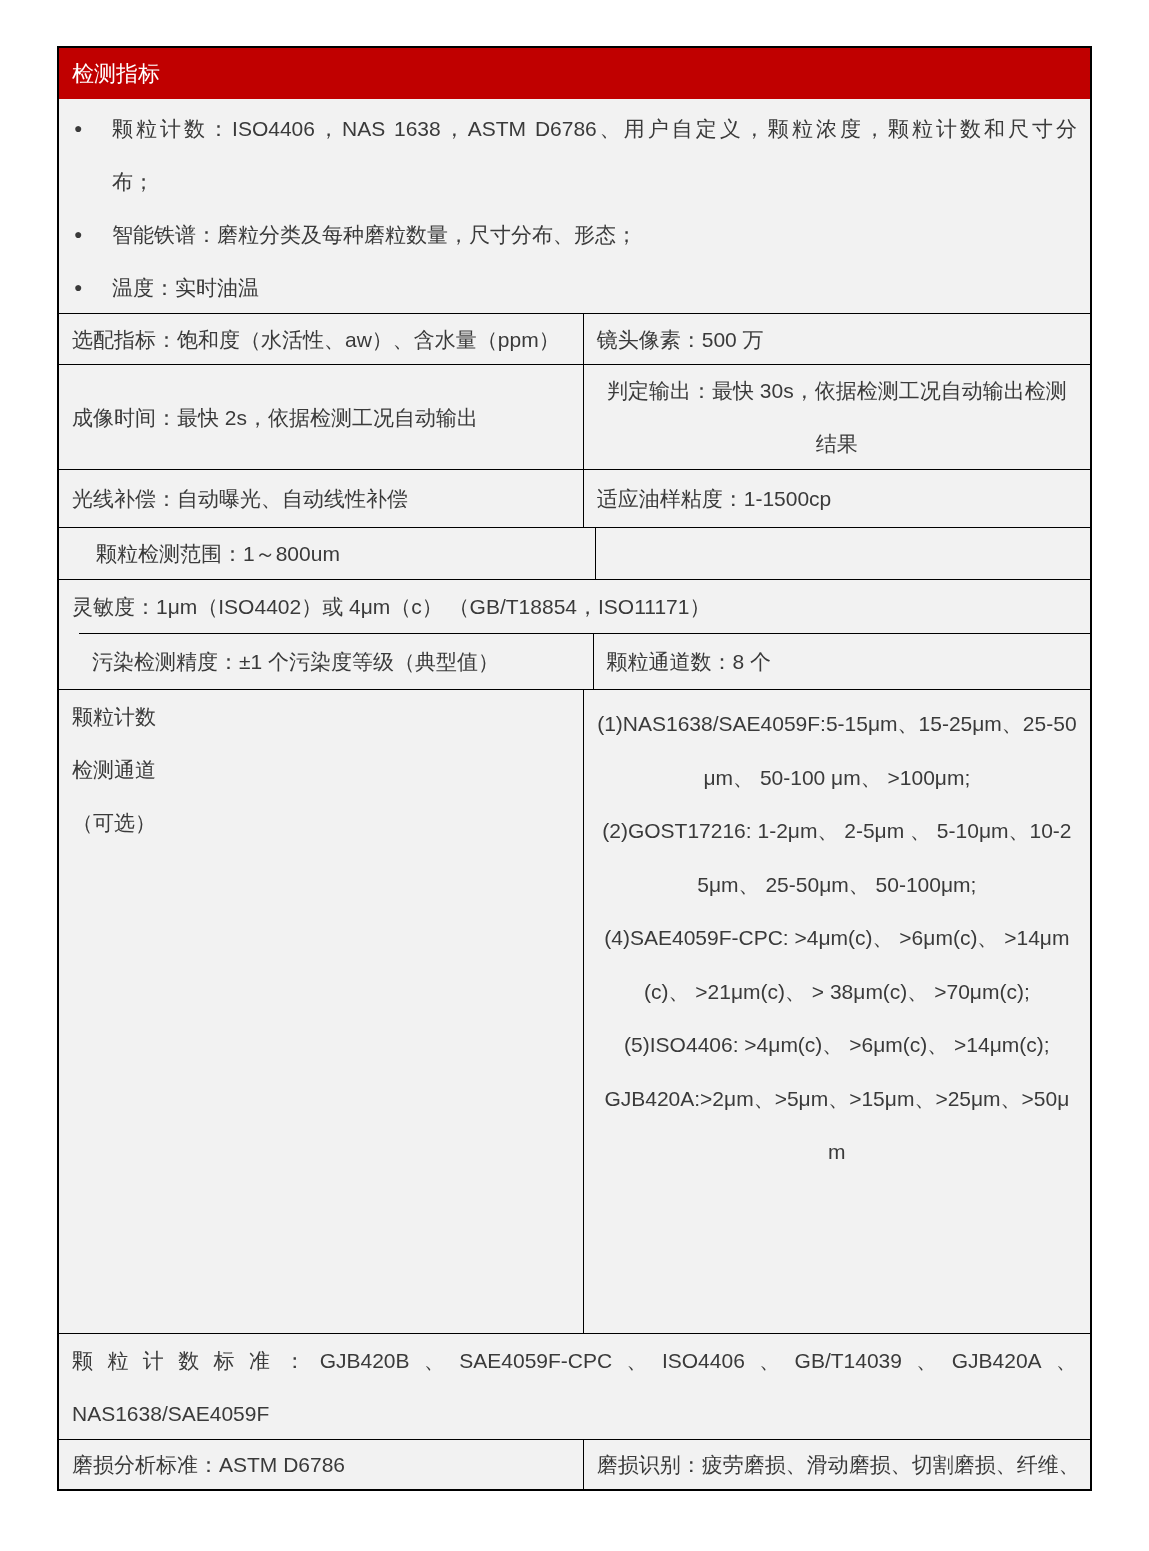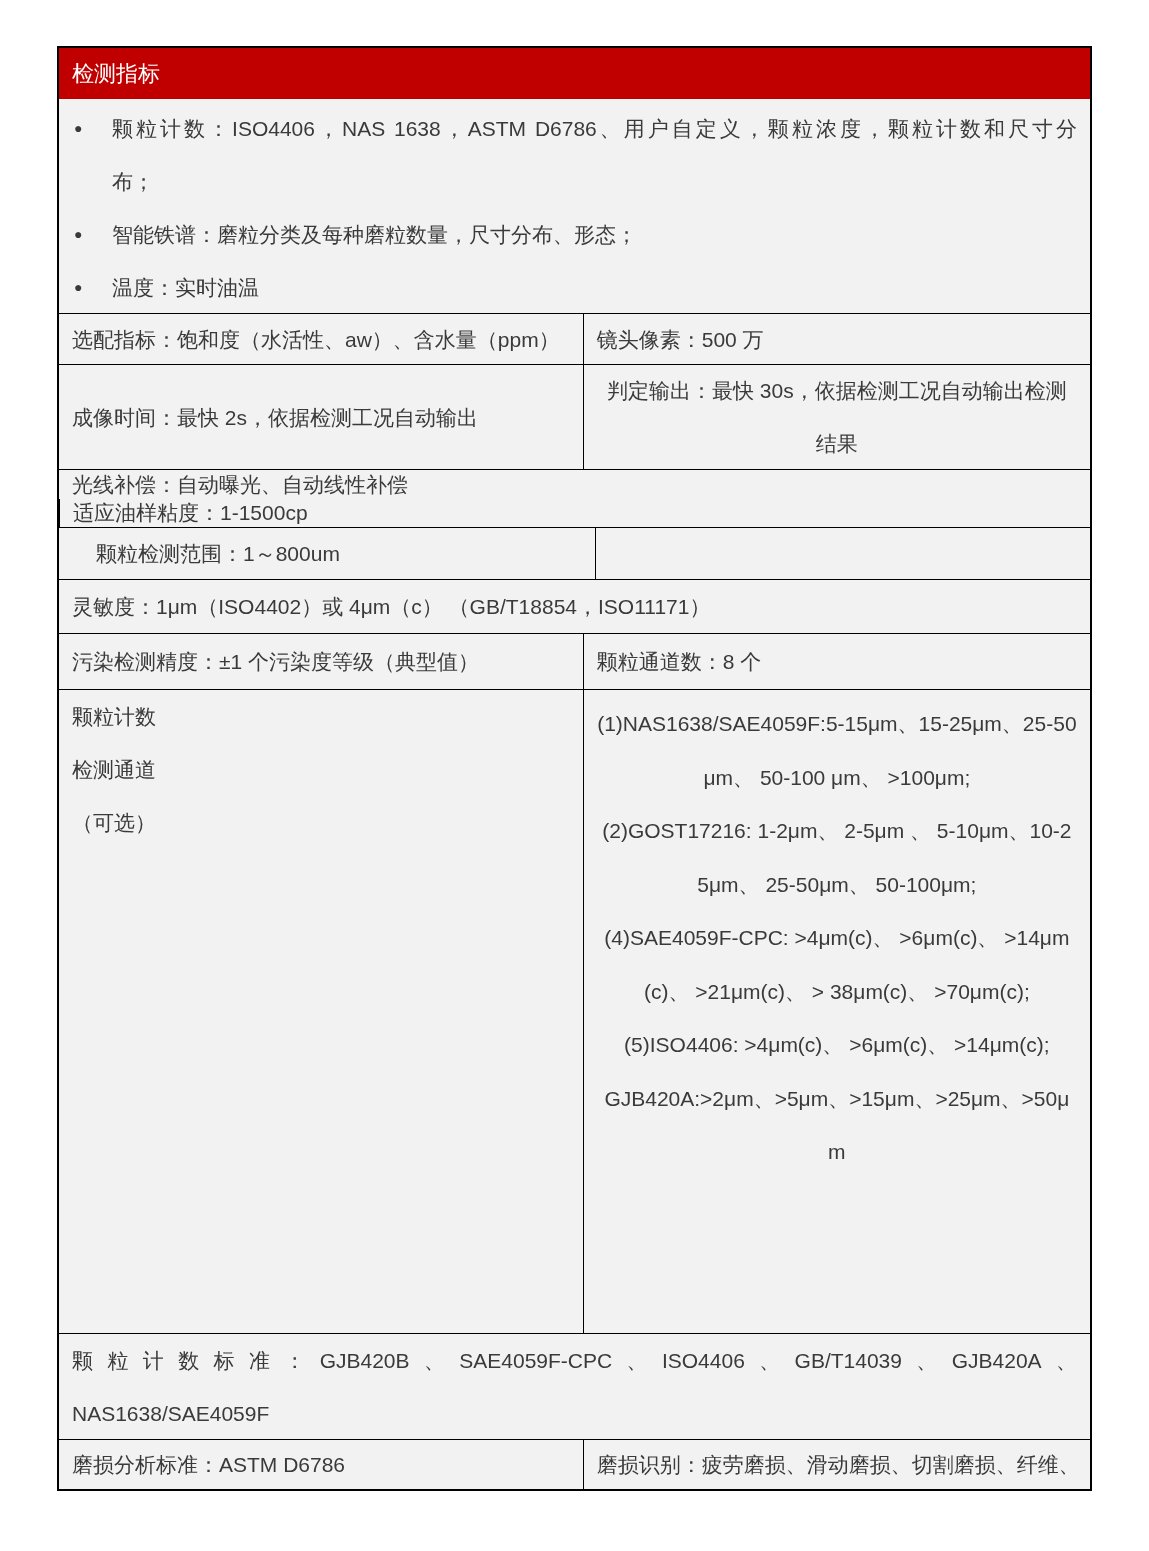--- a/index.html
+++ b/index.html
@@ -41,24 +41,24 @@
     padding:0 13px;
     overflow:hidden;
   }
   .cell.left{width:50.8%;}
   .cell.right{width:49.2%;border-left:1.5px solid var(--border);text-align:center;}
   .cell.full{width:100%;}
   
   .bullet-section{height:214px;padding:3px 13px 0 15px;}
   .row-r1{height:51px;}
   .row-r2{height:105px;}
-  .row-r3{height:58px;flex-direction:column;}
+  .row-r3{height:58px;}
   .row-r4{height:52px;padding-left:24px;}
   .row-r5{height:54px;}
-  .row-r6{height:56px;}
+  .row-r6{height:56px;margin-left:20px;}
   .row-big{height:644px;}
   .row-r8{height:106px;}
   .row-r9{height:50px;}
   
   .bullet-item{display:flex;}
   .bullet-marker{
     width:38px;flex:0 0 38px;
     font-size:14px;
   }
   .bullet-text{flex:1;}

